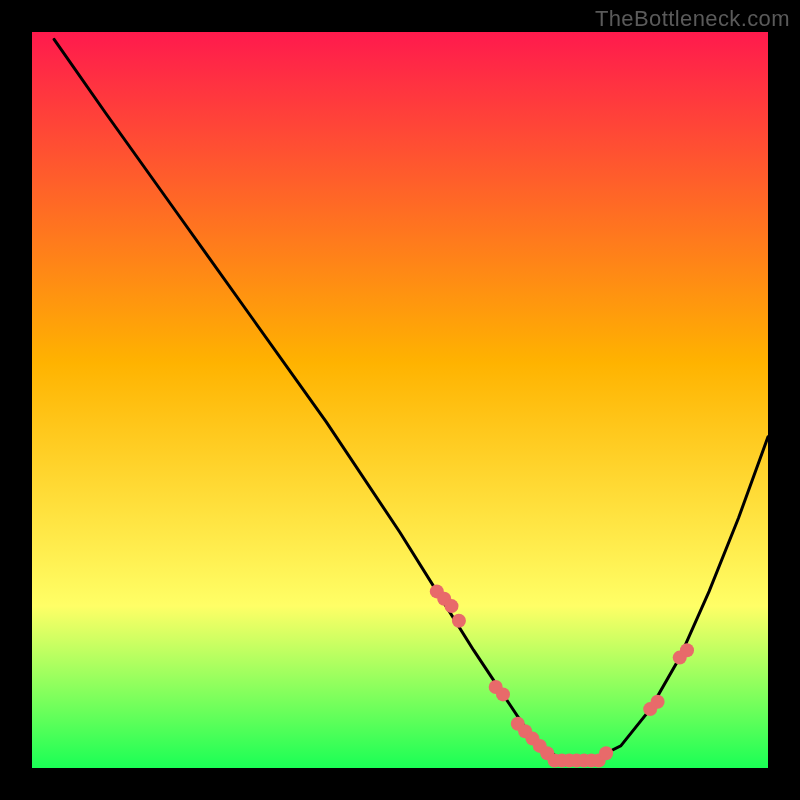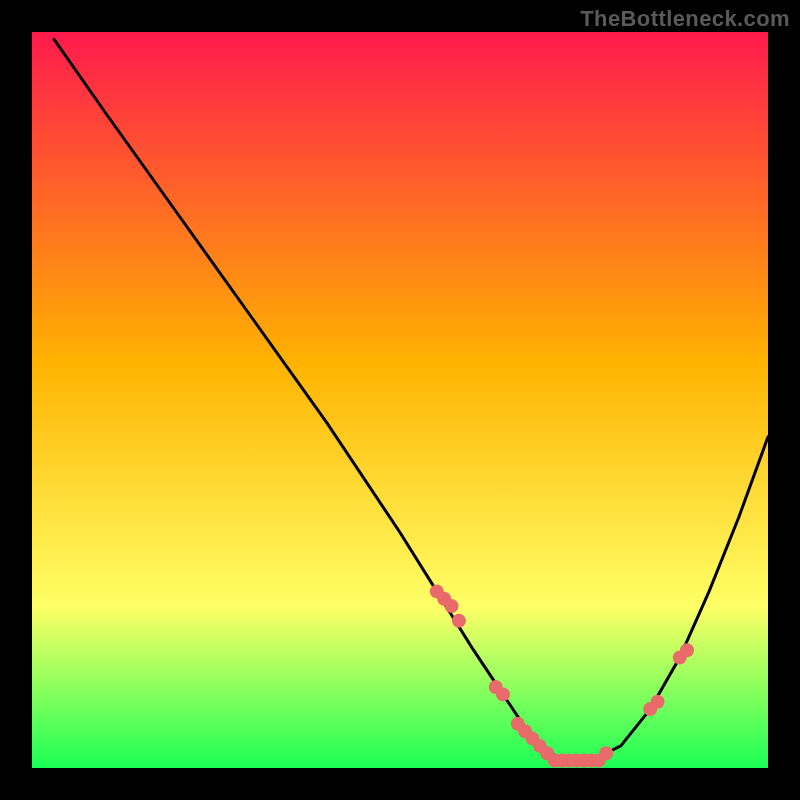--- a/index.html
+++ b/index.html
@@ -18,21 +18,21 @@
     width: 736px;
     height: 736px;
     background: #000;
   }
   .watermark {
     position: absolute;
     top: 6px;
     right: 10px;
     color: #5a5a5a;
     font-size: 22px;
-    font-weight: 700;
+    font-weight: 400;
     letter-spacing: 0.4px;
     z-index: 5;
   }
   svg.plot {
     position: absolute;
     left: 0;
     top: 0;
     width: 736px;
     height: 736px;
     display: block;

